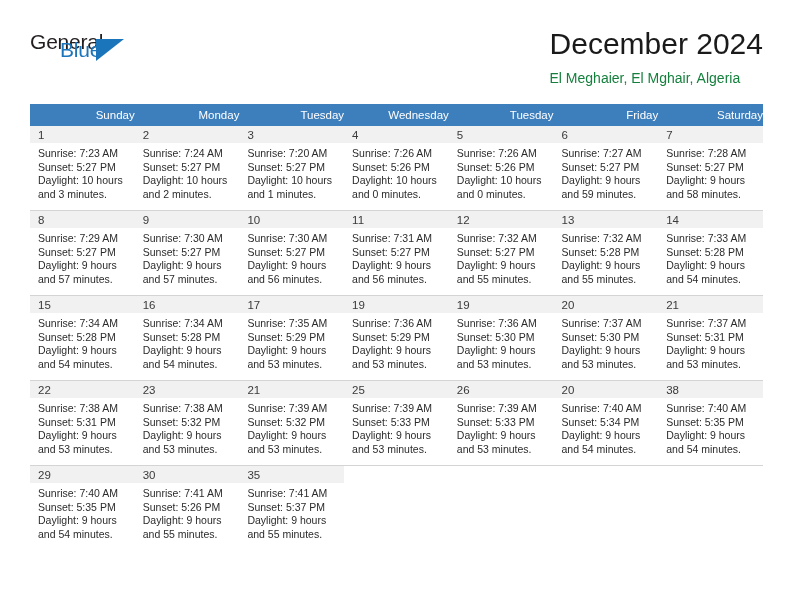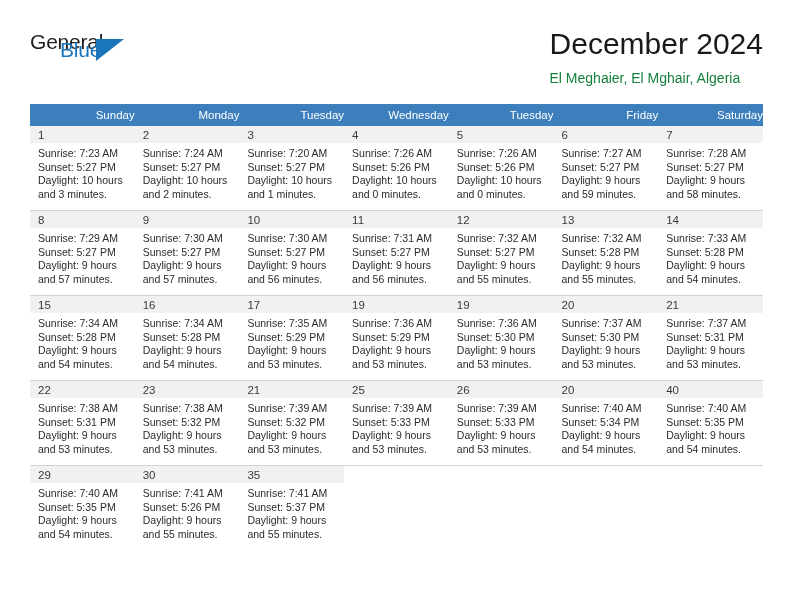--- a/index.html
+++ b/index.html
@@ -483,21 +483,21 @@
             </div>
           <div class="cell-body">
             <div class="cell-line">Sunrise: 7:40 AM</div>
             <div class="cell-line">Sunset: 5:34 PM</div>
             <div class="cell-line">Daylight: 9 hours</div>
             <div class="cell-line">and 54 minutes.</div>
           </div>
         </td>
         <td>
           <div class="daynum-band">
-              <span class="daynum">40</span>
+              <span class="daynum">38</span>
             </div>
           <div class="cell-body">
             <div class="cell-line">Sunrise: 7:40 AM</div>
             <div class="cell-line">Sunset: 5:35 PM</div>
             <div class="cell-line">Daylight: 9 hours</div>
             <div class="cell-line">and 54 minutes.</div>
           </div>
         </td>
       </tr>
 

